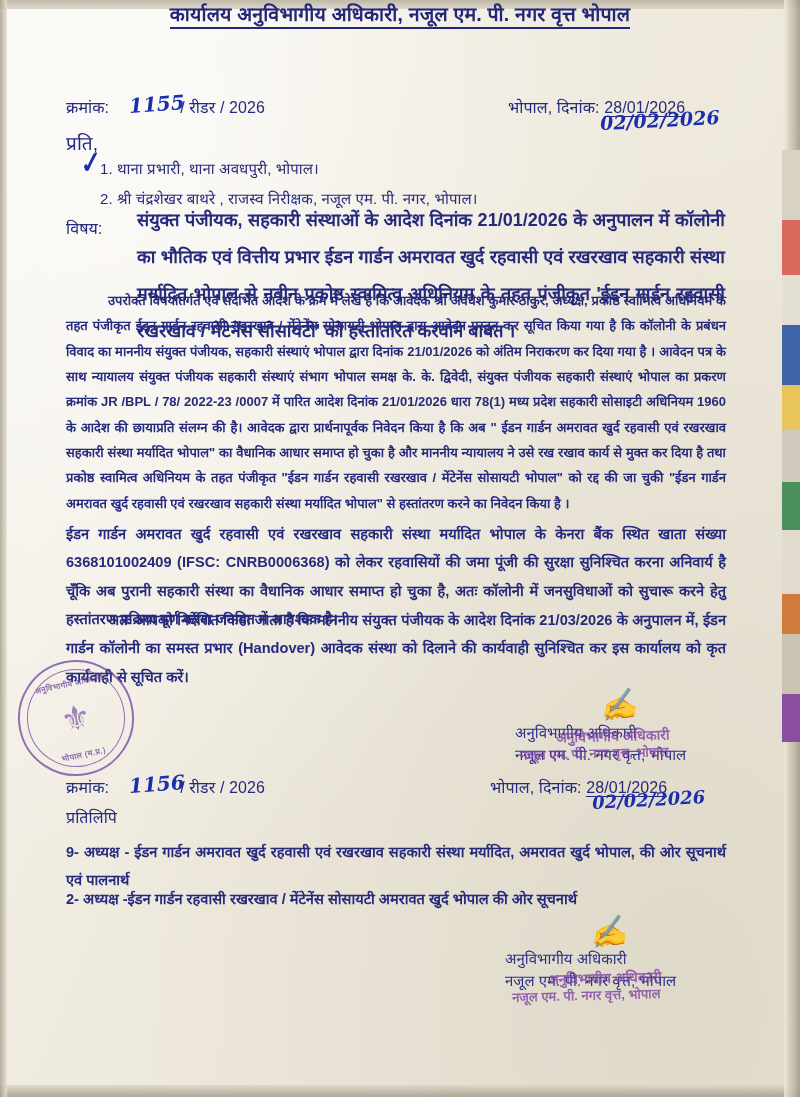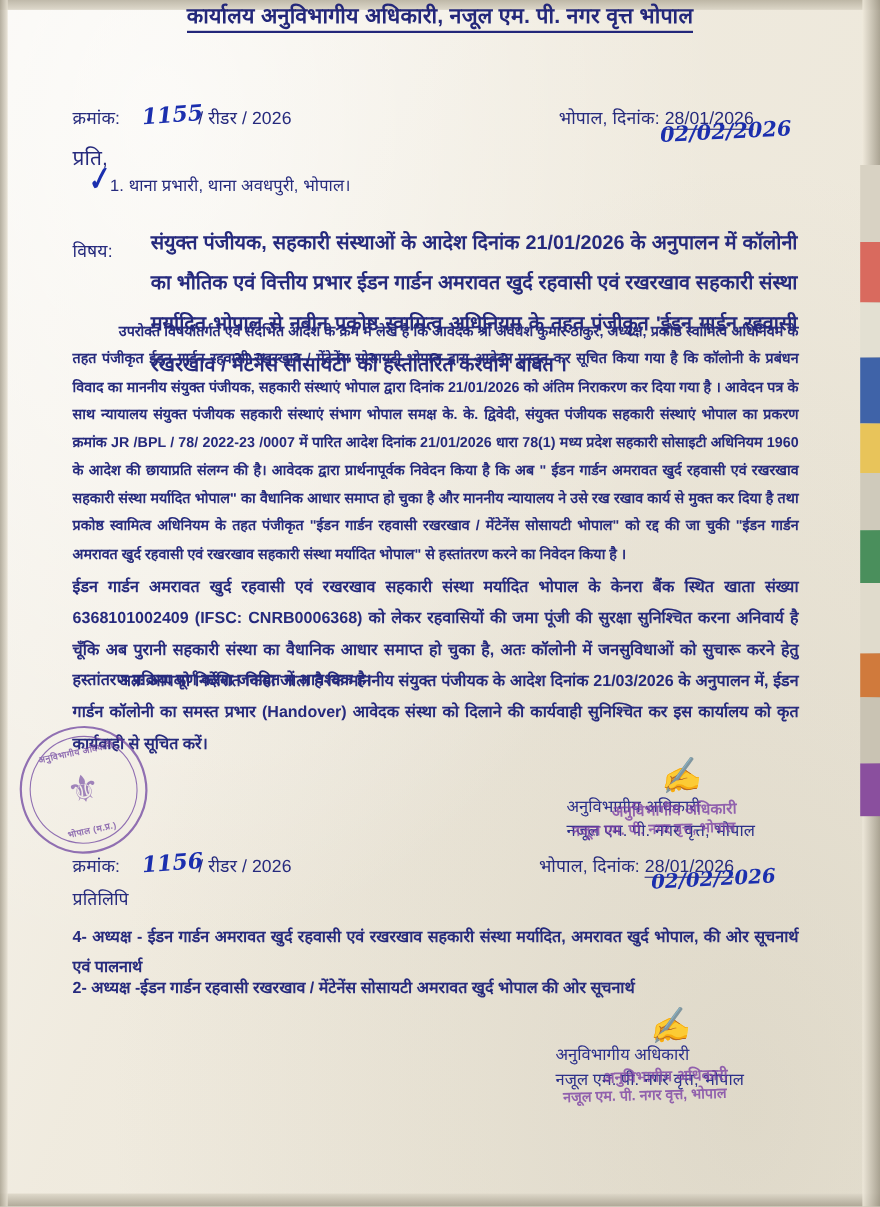--- a/index.html
+++ b/index.html
@@ -221,20 +221,21 @@
     </div>
 
     <div class="txt place1">
       <span>भोपाल, दिनांक:</span>
       <span class="underline">28/01/2026</span>
     </div>
 
     <div class="txt prati">प्रति,</div>
 
     <div class="txt addr1">1.  थाना प्रभारी, थाना अवधपुरी, भोपाल।</div>
+    <div class="txt addr2">2.  श्री चंद्रशेखर बाथरे , राजस्व निरीक्षक, नजूल एम. पी. नगर, भोपाल।</div>
 
     <div class="txt vishay-label">विषय:</div>
     <div class="blk vishay-body">संयुक्त पंजीयक, सहकारी संस्थाओं के आदेश दिनांक 21/01/2026 के अनुपालन में कॉलोनी का  भौतिक  एवं वित्तीय प्रभार ईडन गार्डन अमरावत खुर्द रहवासी एवं रखरखाव सहकारी संस्था मर्यादित भोपाल से  नवीन  प्रकोष्ठ  स्वामित्व अधिनियम  के तहत पंजीकृत 'ईडन गार्डन रहवासी रखरखाव / मेंटेनेंस सोसायटी' को हस्तांतरित करवाने बावत ।</div>
 
     <div class="blk para1">उपरोक्त विषयांतर्गत एवं संदर्भित आदेश के क्रम में लेख है कि आवेदक श्री अवधेश कुमार ठाकुर, अध्यक्ष, प्रकोष्ठ स्वामित्व अधिनियम के तहत पंजीकृत ईडन गार्डन रहवासी रखरखाव / मेंटेनेंस सोसायटी भोपाल द्वारा आवेदन प्रस्तुत कर सूचित किया गया है कि कॉलोनी के प्रबंधन विवाद का माननीय संयुक्त पंजीयक, सहकारी संस्थाएं भोपाल द्वारा दिनांक 21/01/2026 को अंतिम निराकरण कर दिया गया है । आवेदन पत्र के साथ न्यायालय संयुक्त पंजीयक सहकारी संस्थाएं संभाग भोपाल समक्ष के. के. द्विवेदी, संयुक्त पंजीयक सहकारी संस्थाएं भोपाल का प्रकरण क्रमांक JR /BPL / 78/ 2022-23 /0007 में पारित आदेश दिनांक 21/01/2026 धारा 78(1) मध्य प्रदेश सहकारी सोसाइटी अधिनियम 1960 के आदेश की छायाप्रति संलग्न की है। आवेदक द्वारा प्रार्थनापूर्वक निवेदन किया है कि अब " ईडन गार्डन अमरावत खुर्द रहवासी एवं रखरखाव सहकारी संस्था मर्यादित भोपाल" का वैधानिक आधार समाप्त हो चुका है और माननीय न्यायालय ने उसे रख रखाव कार्य से मुक्त कर दिया है तथा प्रकोष्ठ स्वामित्व अधिनियम के तहत पंजीकृत "ईडन गार्डन रहवासी रखरखाव / मेंटेनेंस सोसायटी भोपाल" को  रद्द की जा चुकी "ईडन गार्डन अमरावत खुर्द रहवासी एवं रखरखाव सहकारी संस्था मर्यादित भोपाल" से हस्तांतरण करने का निवेदन किया है ।</div>
     <div class="blk para2">ईडन गार्डन अमरावत खुर्द रहवासी एवं रखरखाव सहकारी संस्था मर्यादित भोपाल के केनरा बैंक स्थित खाता संख्या 6368101002409 (IFSC: CNRB0006368) को लेकर रहवासियों की जमा पूंजी की सुरक्षा सुनिश्चित करना अनिवार्य है चूँकि अब पुरानी सहकारी संस्था का वैधानिक आधार समाप्त हो चुका है, अतः कॉलोनी में जनसुविधाओं को सुचारू करने हेतु हस्तांतरण प्रक्रिया पूर्ण करना जनहित में आवश्यक है।</div>
     <div class="blk para3">अतः आपको निर्देशित किया जाता है कि माननीय संयुक्त पंजीयक के आदेश दिनांक 21/03/2026 के अनुपालन में, ईडन गार्डन कॉलोनी का समस्त प्रभार (Handover) आवेदक संस्था को दिलाने की कार्यवाही सुनिश्चित कर इस कार्यालय को कृत कार्यवाही से सूचित करें।</div>
 
     <div class="sign-block">
       <div>अनुविभागीय अधिकारी</div>
@@ -247,21 +248,21 @@
       <span>/ रीडर / 2026</span>
     </div>
 
     <div class="txt place2">
       <span>भोपाल, दिनांक:</span>
       <span class="underline">28/01/2026</span>
     </div>
 
     <div class="txt pratilipi">प्रतिलिपि</div>
 
-    <div class="blk copy1">4-  अध्यक्ष - ईडन गार्डन अमरावत खुर्द रहवासी एवं रखरखाव सहकारी संस्था मर्यादित, अमरावत खुर्द भोपाल, की ओर  सूचनार्थ एवं पालनार्थ</div>
+    <div class="blk copy1">9-  अध्यक्ष - ईडन गार्डन अमरावत खुर्द रहवासी एवं रखरखाव सहकारी संस्था मर्यादित, अमरावत खुर्द भोपाल, की ओर  सूचनार्थ एवं पालनार्थ</div>
     <div class="blk copy2">2-  अध्यक्ष -ईडन गार्डन रहवासी रखरखाव / मेंटेनेंस सोसायटी अमरावत खुर्द भोपाल  की ओर  सूचनार्थ</div>
 
     <div class="sign-block2">
       <div>अनुविभागीय अधिकारी</div>
       <div>नजूल एम. पी. नगर वृत्त, भोपाल</div>
     </div>
 
     <div class="hand hw-num1">1155</div>
     <div class="hand hw-date1">02/02/2026</div>
     <div class="hand hw-num2">1156</div>

